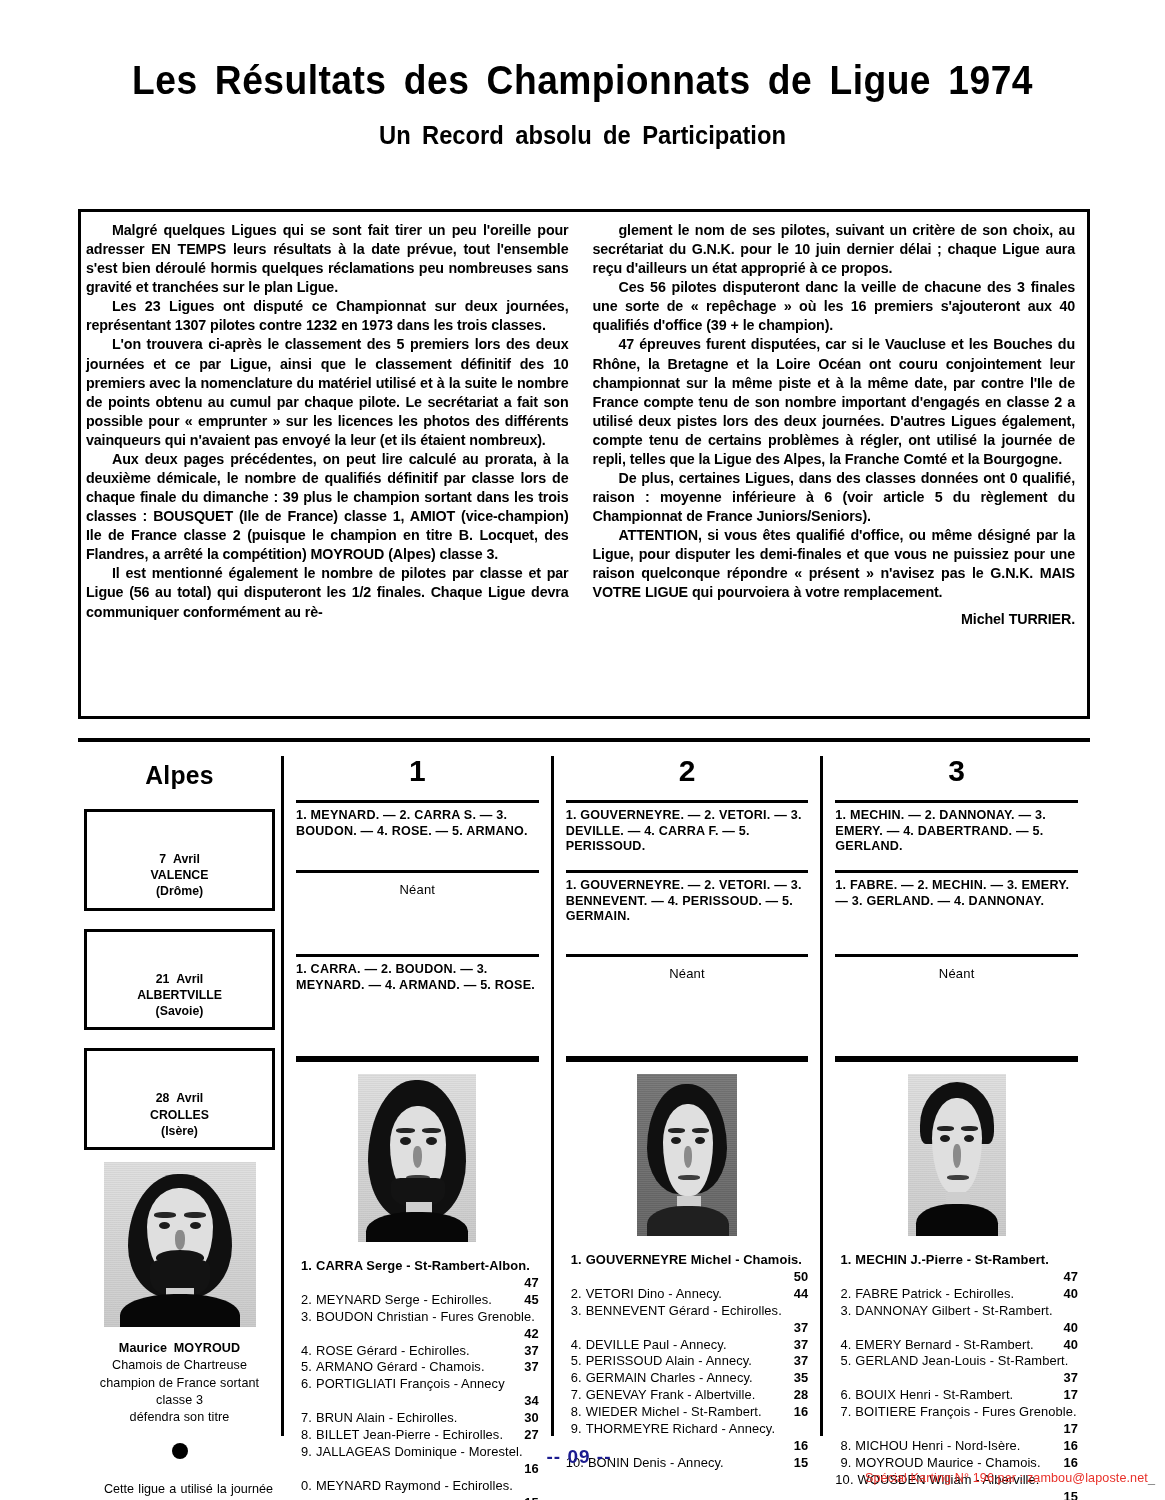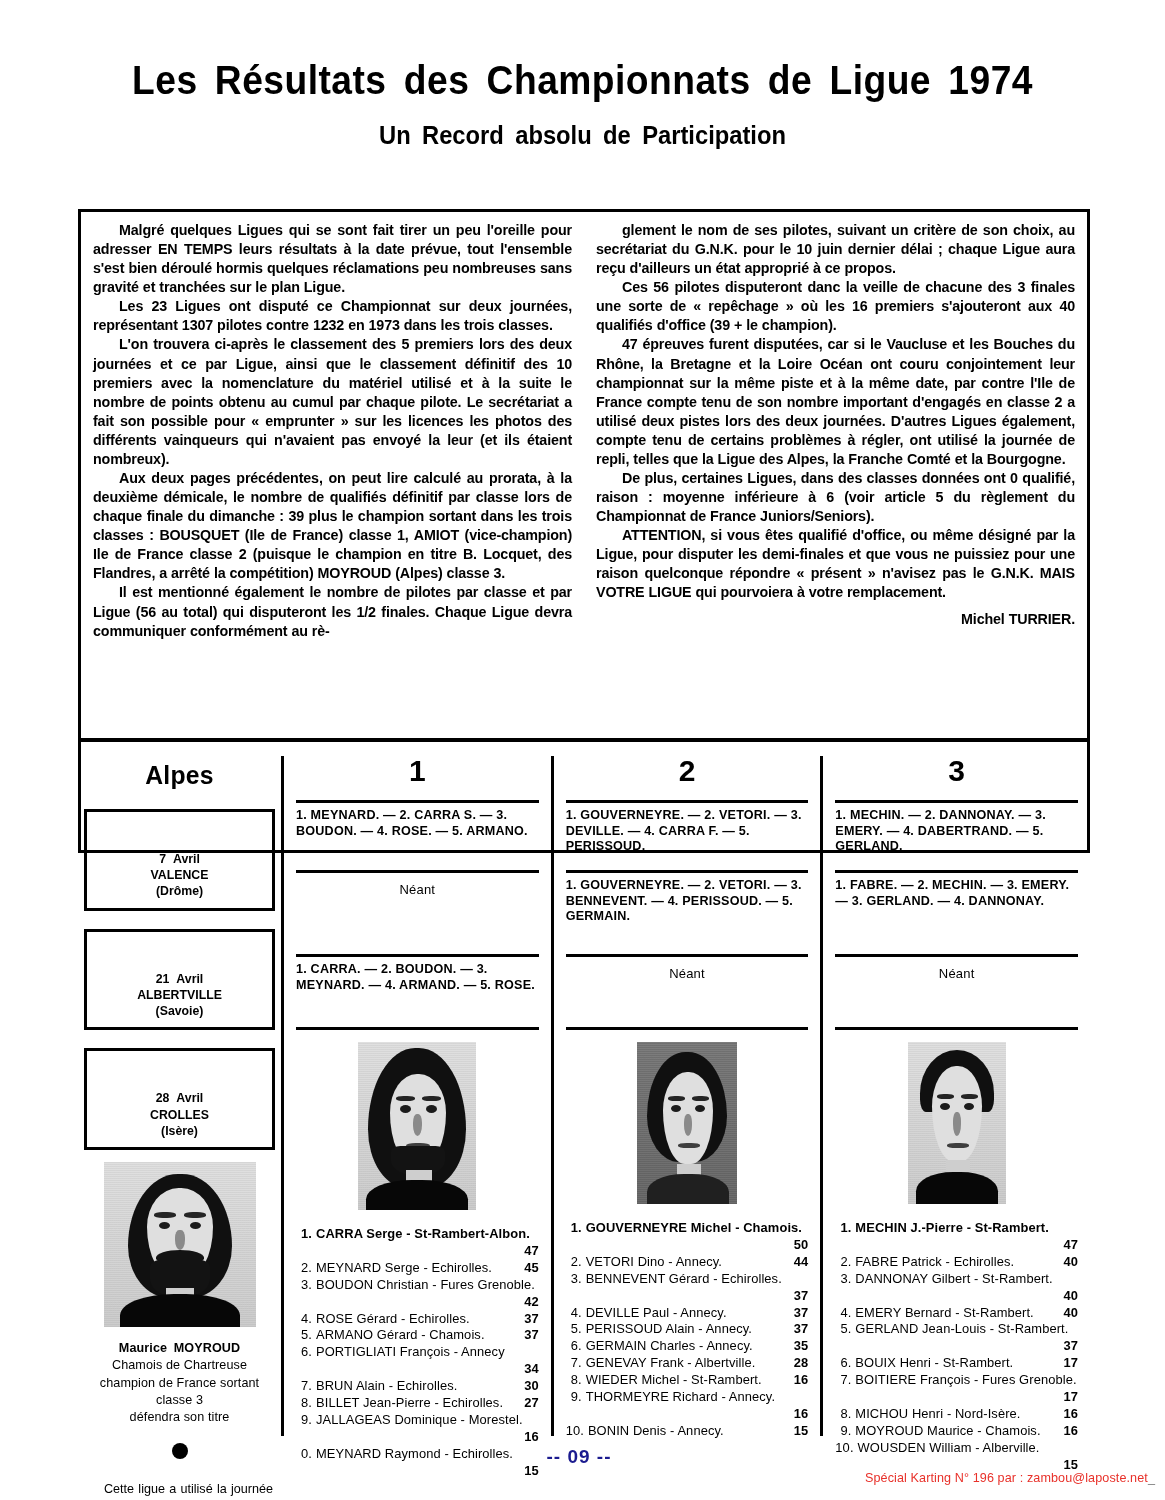--- a/index.html
+++ b/index.html
@@ -36,23 +36,23 @@
     padding-top: 18px;
     transform: scaleX(0.95);
   }
 
   
   .intro-box {
     position: absolute;
     left: 78px;
     top: 209px;
     width: 1012px;
-    height: 644px;
+    height: 510px;
     border: 3px solid #000;
-    padding: 9px 12px 6px 12px;
+    padding: 9px 12px 6px 5px;
     display: flex;
     gap: 24px;
   }
   .intro-col {
     flex: 1 1 0;
     font-size: 14.3px;
     line-height: 1.335;
     font-weight: 700;
     text-align: justify;
     letter-spacing: -0.15px;
@@ -124,21 +124,21 @@
     border-top: 3px solid #000;
     font-size: 12.6px;
     font-weight: 700;
     line-height: 1.25;
     letter-spacing: 0.2px;
     padding-top: 5px;
     overflow: hidden;
   }
   .rblock.b1 { height: 70px; margin-top: 8px; }
   .rblock.b2 { height: 84px; }
-  .rblock.b3 { height: 76px; border-bottom: 3px solid #000000; }
+  .rblock.b3 { height: 108px; border-bottom: 6px solid #000000; }
   .rblock .neant {
     text-align: center;
     font-weight: 400;
     font-size: 13px;
     padding-top: 4px;
     letter-spacing: 0.2px;
   }
 
   
   .photo-wrap { text-align: center; margin-top: 12px; }

